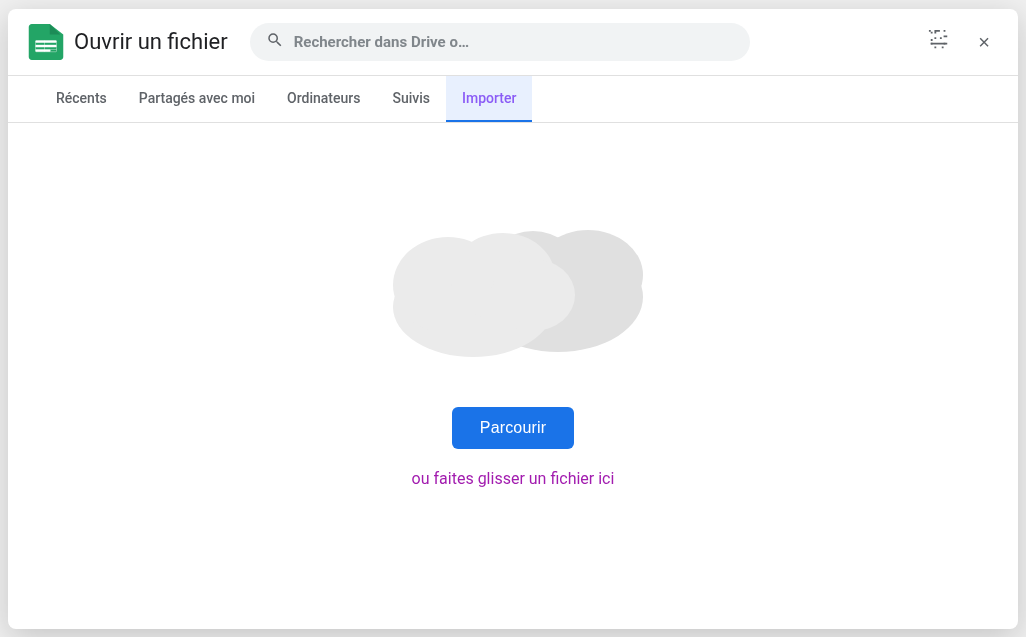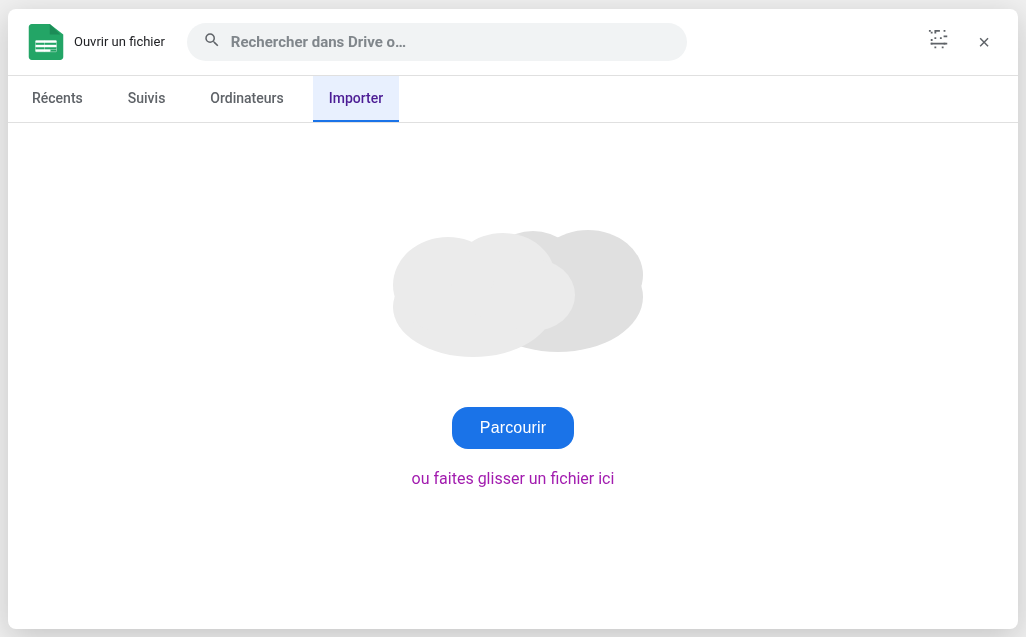--- a/index.html
+++ b/index.html
@@ -33,21 +33,21 @@
       align-items: center;
       gap: 10px;
       flex-shrink: 0;
     }
     .sheets-icon {
       width: 36px;
       height: 36px;
       flex-shrink: 0;
     }
     .dialog-title {
-      font-size: 13px;
+      font-size: 22px;
       font-weight: 400;
       color: #202124;
       white-space: nowrap;
     }
     .search-bar {
       flex: 1;
       display: flex;
       align-items: center;
       background: #f1f3f4;
       border-radius: 24px;
@@ -87,35 +87,35 @@
       padding: 4px 8px;
       border-radius: 50%;
       line-height: 1;
     }
 
     
     .tabs {
       display: flex;
       align-items: flex-end;
       border-bottom: 1px solid #e0e0e0;
-      padding: 0 8px;
-      gap: 13px;
+      padding: 0 32px;
+      gap: 0;
     }
     .tab {
       padding: 14px 16px;
       font-size: 14px;
       color: #5f6368;
       cursor: pointer;
       border-bottom: 2px solid transparent;
       white-space: nowrap;
       font-weight: 500;
       user-select: none;
     }
     .tab.active {
-      color: #4c1d95;
+      color: #8b5cf6;
       border-bottom: 2px solid #1a73e8;
       background: #e8f0fe;
     }
 
     
     .dialog-body {
       display: flex;
       flex-direction: column;
       align-items: center;
       justify-content: center;
@@ -124,21 +124,21 @@
     }
     .cloud-illustration {
       width: 280px;
       height: 180px;
       margin-bottom: 40px;
     }
     .browse-btn {
       background: #1a73e8;
       color: #fff;
       border: none;
-      border-radius: 16px;
+      border-radius: 6px;
       padding: 12px 28px;
       font-size: 16px;
       font-weight: 500;
       cursor: pointer;
       margin-bottom: 20px;
       letter-spacing: 0.01em;
     }
     .drag-hint {
       color: #a21caf;
       font-size: 16px;
@@ -183,22 +183,23 @@
             <path d="M3 5h2V3H3v2zm0 8h2v-2H3v2zm4 8h2v-2H7v2zm-4-4h2v-2H3v2zm10-16H7v2h6V1zm6 0h-2v2h2V1zm-2 16h2v-2h-2v2zM3 1H1v2h2V1zm16 8h2V7h-2v2zm-4 12h2v-2h-2v2zM7 5h2V3H7v2zm10 4h2V7h-2v2zm-8 0H7v2h2V9zm6 0h-2v2h2V9z"></path>
         <path d="M3 17h18v-2H3v2z" fill="#5f6368"></path>
         </svg>
       </span>
       <button class="close-btn">×</button>
     </div>
   </div>
 
   <div class="tabs">
     <div class="tab">Récents</div>
+    <div class="tab">Partagés avec moi</div>
+    <div class="tab">Ordinateurs</div>
     <div class="tab">Suivis</div>
-    <div class="tab">Ordinateurs</div>
     <div class="tab active">Importer</div>
   </div>
 
   <div class="dialog-body">
 
     <svg class="cloud-illustration" viewBox="0 0 280 180" xmlns="http://www.w3.org/2000/svg">
 
       <ellipse cx="185" cy="110" rx="85" ry="55" fill="#e0e0e0"></ellipse>
       <ellipse cx="215" cy="88" rx="55" ry="45" fill="#e0e0e0"></ellipse>
       <ellipse cx="160" cy="82" rx="45" ry="38" fill="#e0e0e0"></ellipse>

